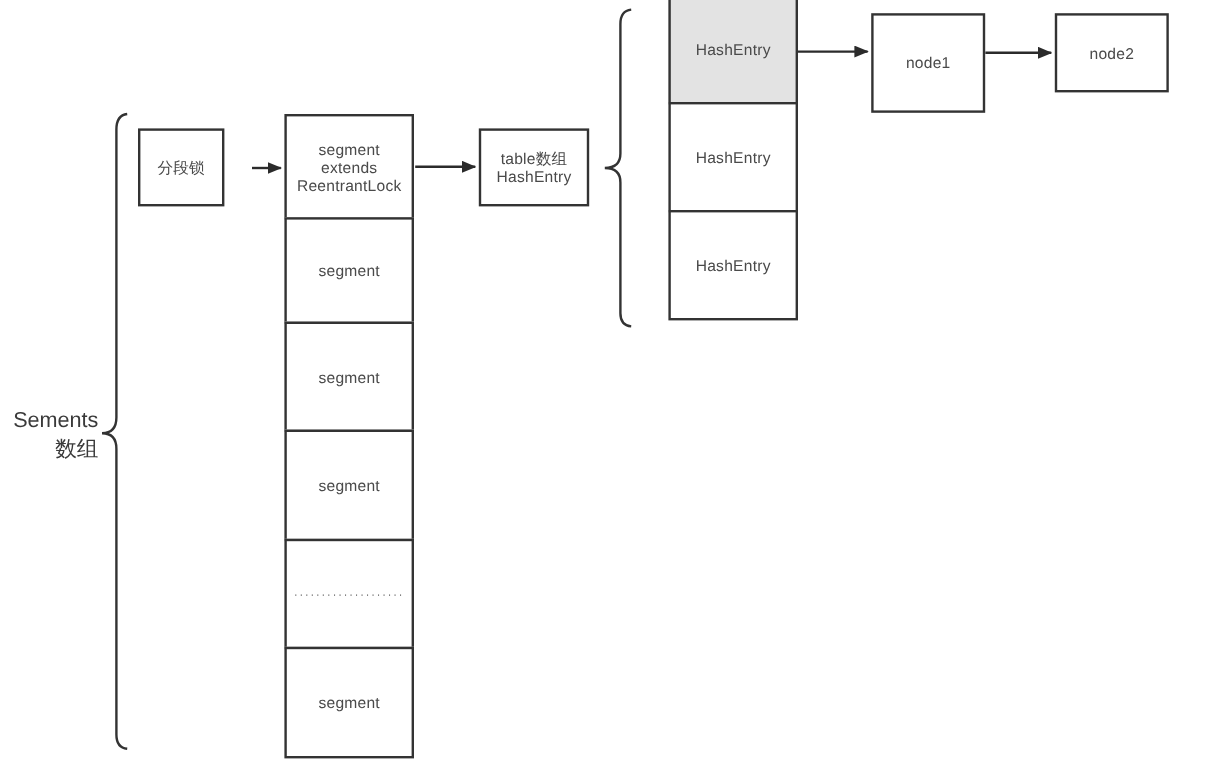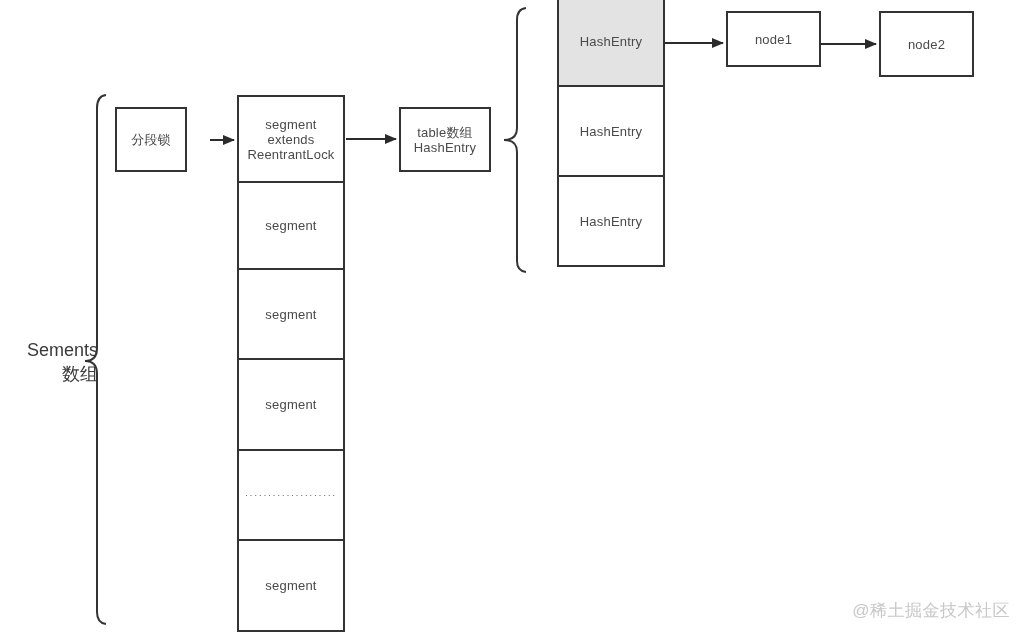--- a/index.html
+++ b/index.html
@@ -35,21 +35,20 @@
   #segments-label {
     position: absolute;
     left: 0px;
     top: 338px;
     width: 82px;
     text-align: right;
     font-size: 18px;
     line-height: 24px;
     color: #3a3a3a;
     white-space: pre-line;
-    padding-left: 16px;
   }
   #watermark {
     position: absolute;
     left: 820px;
     top: 599px;
     width: 190px;
     text-align: right;
     font-size: 17px;
     color: #c7c7c7;
     letter-spacing: 0.5px;
@@ -93,18 +92,17 @@
        <span class="dots-label">····················</span></div>
   <div class="box" style="left:237px; top:539px; width:108px; height:93px;">segment</div>
 
   <div class="box" style="left:399px; top:107px; width:92px; height:65px;">table数组
 HashEntry</div>
 
   <div class="box highlight" style="left:557px; top:-4px; width:108px; height:91px;">HashEntry</div>
   <div class="box" style="left:557px; top:85px; width:108px; height:92px;">HashEntry</div>
   <div class="box" style="left:557px; top:175px; width:108px; height:92px;">HashEntry</div>
 
-  <div class="box" style="left:726px; top:11px; width:95px; height:56px;">node1</div>
+  <div class="box" style="left:726px; top:11px; width:95px; height:83px;">node1</div>
   <div class="box" style="left:879px; top:11px; width:95px; height:66px;">node2</div>
 
-  <div id="watermark">@稀土掘金技术社区</div>
 
 </div>
 
 </body></html>

